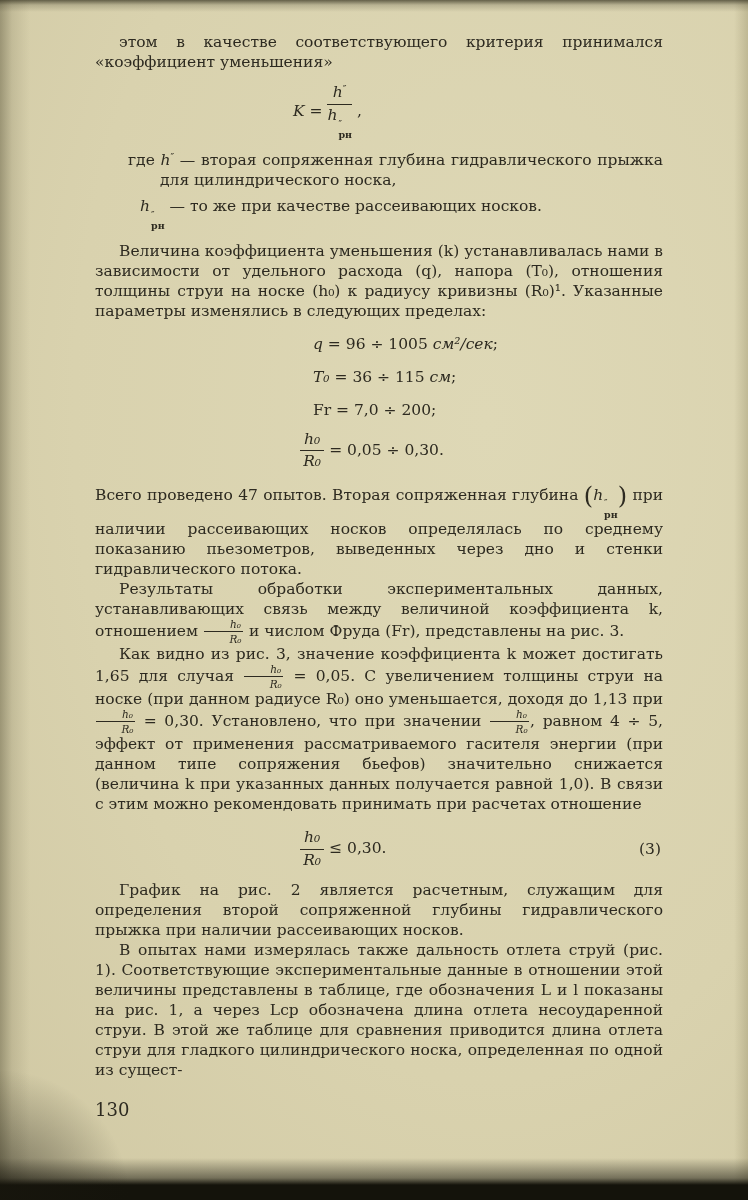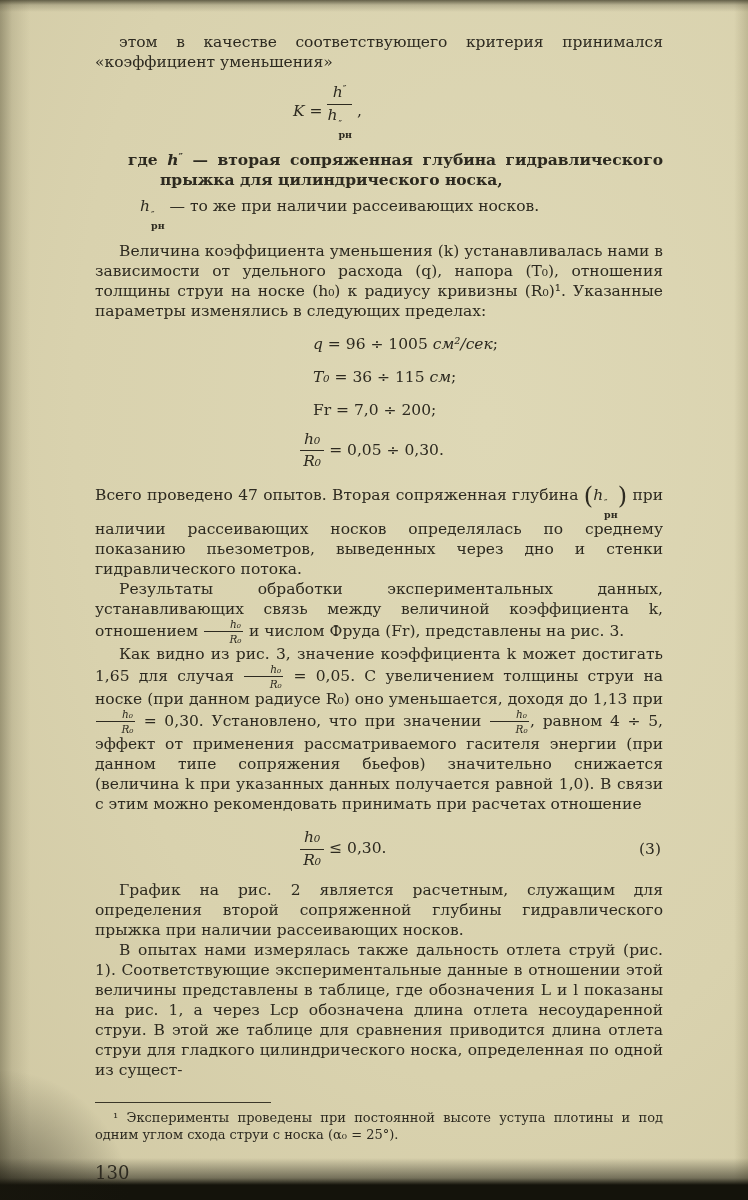--- a/index.html
+++ b/index.html
@@ -41,21 +41,21 @@
   .stack .s-sup,.stack .s-sub{font-size:9.5px;line-height:1;}
   .stack .s-sub{margin-top:2px;font-weight:bold;}
 
   
   .ifrac{display:inline-block;text-align:center;vertical-align:middle;font-size:10.5px;line-height:1;font-style:italic;margin:0 1px;}
   .ifrac .n{display:block;border-bottom:1px solid #2d2a20;padding:0 2px 1.5px;}
   .ifrac .d{display:block;padding-top:1.5px;}
 
   .bigparen{font-size:1.55em;vertical-align:-0.18em;line-height:1;}
 
-  .where1{margin:3px 0 6px 0;padding-left:65px;text-indent:-32px;text-align:justify;font-weight:bold;}
+  .where1{margin:3px 0 6px 0;padding-left:65px;text-indent:-32px;text-align:justify;}
   .where2{margin:2px 0 2px 45px;}
 
   .footnote-block{margin-top:22px;}
   .footnote-rule{width:176px;border:none;border-top:1px solid #3a3628;margin:0 0 6px 0;}
   .footnote{font-size:13px;line-height:17px;text-align:justify;text-indent:18px;margin:0;}
   .page-number{margin-top:20px;font-size:18px;}
 </style>
 </head>
 <body>
 
@@ -71,21 +71,21 @@
             </span></span></span><span> ,</span>
     </div>
 
     <p class="para where1">
       <span>где </span><span class="it">h</span><span class="fsup">″</span><span> — </span><span>вторая сопряженная глубина гидравлического прыжка для цилиндрического носка,</span>
     </p>
     <p class="para where2">
       <span class="it">h</span><span class="stack">
           <span class="s-sup">″</span>
           <span class="s-sub">рн</span>
-        </span><span> — </span><span>то же при наличии рассеивающих носков.</span>
+        </span><span> — </span><span>то же при качестве рассеивающих носков.</span>
     </p>
 
     <p class="para ind mt">Величина коэффициента уменьшения (k) устанавливалась нами в зависимости от удельного расхода (q), напора (T₀), отношения толщины струи на носке (h₀) к радиусу кривизны (R₀)¹. Указанные параметры изменялись в следующих пределах:</p>
 
     <div class="disp2">
       <span class="var">q</span><span> = 96 ÷ 1005 </span><span class="unit">см²/сек</span><span>;</span>
     </div>
     <div class="disp2">
       <span class="var">T₀</span><span> = 36 ÷ 115 </span><span class="unit">см</span><span>;</span>
     </div>
@@ -115,21 +115,17 @@
       <div class="inner">
         <span class="frac it"><span class="num">h₀</span><span class="den">R₀</span></span><span> ≤ 0,30.</span>
       </div>
       <span class="eqno">(3)</span>
     </div>
 
     <p class="para ind">График на рис. 2 является расчетным, служащим для определения второй сопряженной глубины гидравлического прыжка при наличии рассеивающих носков.</p>
 
     <p class="para ind">В опытах нами измерялась также дальность отлета струй (рис. 1). Соответствующие экспериментальные данные в отношении этой величины представлены в таблице, где обозначения L и l показаны на рис. 1, а через Lср обозначена длина отлета несоударенной струи. В этой же таблице для сравнения приводится длина отлета струи для гладкого цилиндрического носка, определенная по одной из сущест-</p>
 
-    <div class="footnote-block">
-      <hr class="footnote-rule">
-      <p class="footnote">¹ Эксперименты проведены при постоянной высоте уступа плотины и под одним углом схода струи с носка (α₀ = 25°).</p>
-    </div>
 
     <div class="page-number">130</div>
 
   </div>
 </div>
 
 </body></html>

